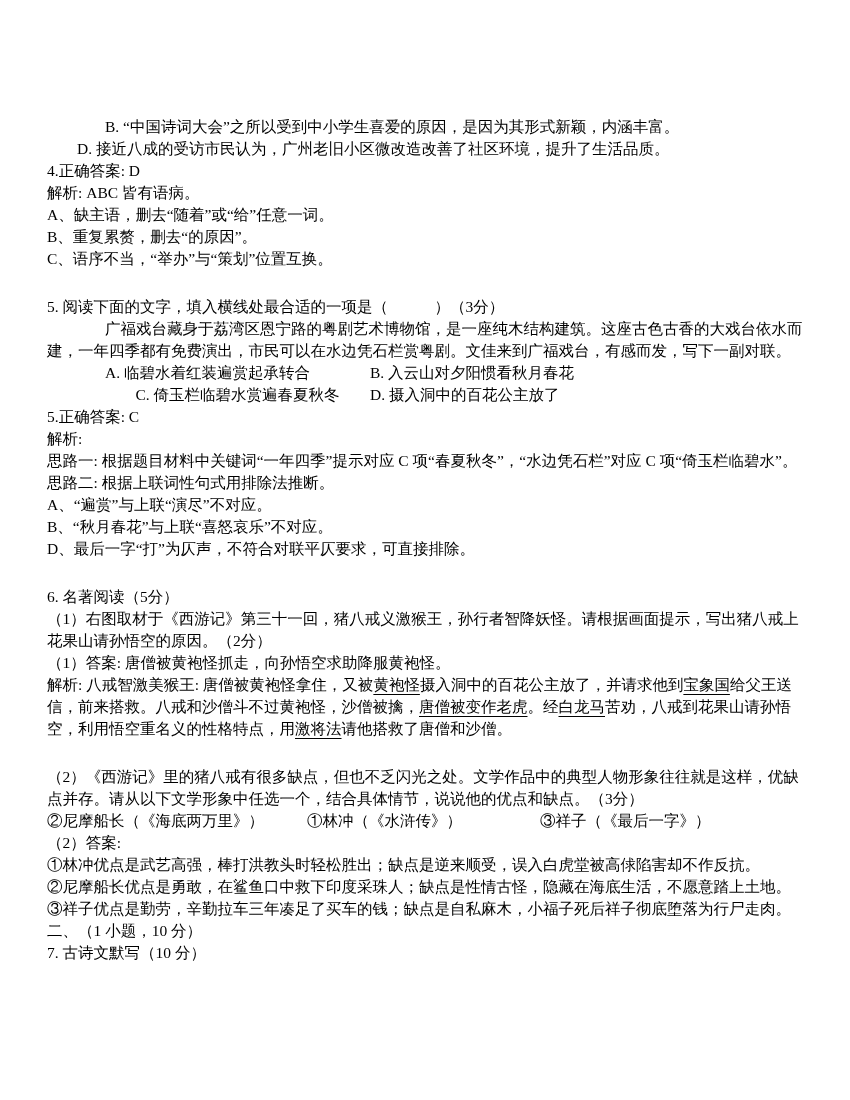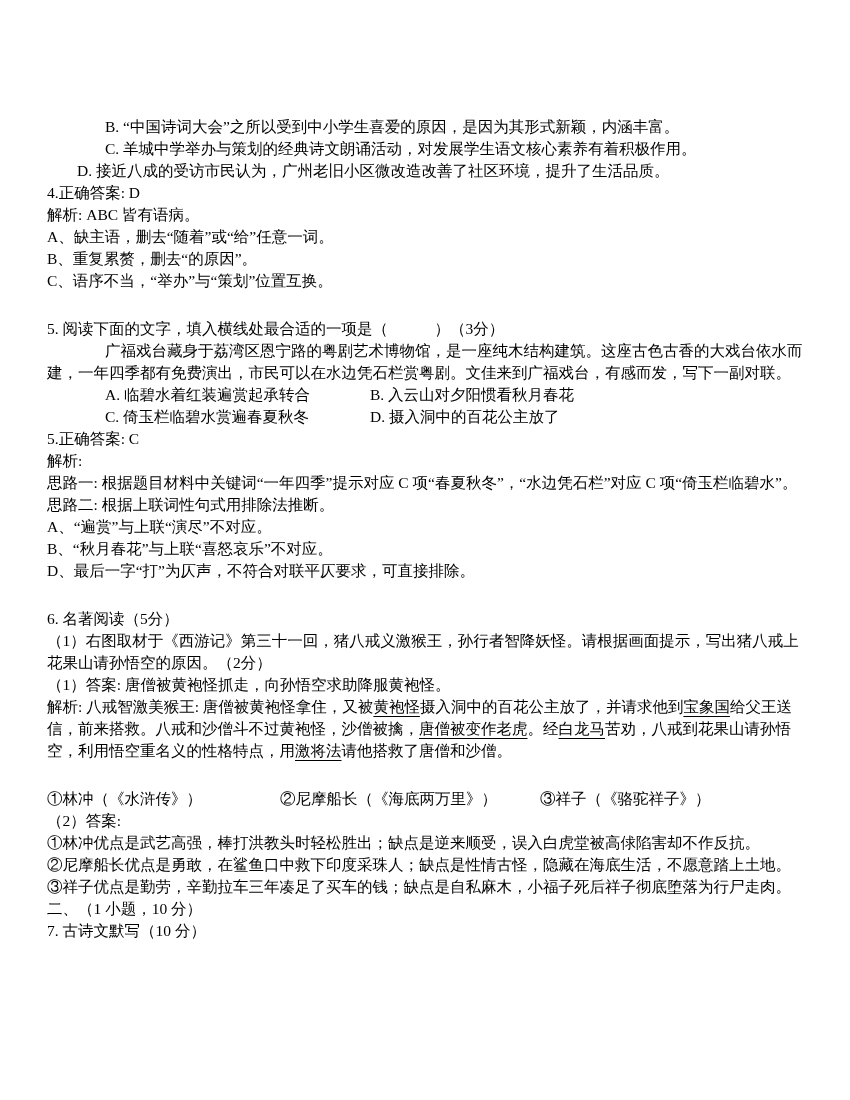--- a/index.html
+++ b/index.html
@@ -45,55 +45,55 @@
     height: 14px;
     vertical-align: baseline;
   }
 </style>
 </head>
 <body>
 
 <div class="page">
   <div>
       <p class="line ind2"><span>B. “中国诗词大会”之所以受到中小学生喜爱的原因，是因为其形式新颖，内涵丰富。</span></p>
-      <p class="line ind2"><span>C. 羊城中学举办与策划的经典诗文朗诵活动，对发展学生语文核心素养有着积极作用。</span></p>
       <p class="line ind1"><span>D. 接近八成的受访市民认为，广州老旧小区微改造改善了社区环境，提升了生活品质。</span></p>
       <p class="line "><span>4.正确答案: D</span></p>
       <p class="line "><span>解析: ABC 皆有语病。</span></p>
       <p class="line "><span>A、缺主语，删去“随着”或“给”任意一词。</span></p>
       <p class="line "><span>B、重复累赘，删去“的原因”。</span></p>
       <p class="line "><span>C、语序不当，“举办”与“策划”位置互换。</span></p>
       <div class="blank-space" style="height: 26px;"></div>
       <p class="line "><span>5. 阅读下面的文字，填入横线处最合适的一项是（　　　）（3分）</span></p>
       <p class="line para-indent"><span>广福戏台藏身于荔湾区恩宁路的粤剧艺术博物馆，是一座纯木结构建筑。这座古色古香的大戏台依水而建，一年四季都有免费演出，市民可以在水边凭石栏赏粤剧。文佳来到广福戏台，有感而发，写下一副对联。</span></p>
       <div class="line cols ind2">
         <div class="cell" style="width: 265px;"><span>A. 临碧水着红装遍赏起承转合</span></div>
         <div class="cell"><span>B. 入云山对夕阳惯看秋月春花</span></div>
       </div>
       <div class="line cols ind2">
-        <div class="cell" style="width: 265px;"><span>C. 倚玉栏临碧水赏遍春夏秋冬</span></div>
+        <div class="cell" style="width: 265px; text-align: center;"><span>C. 倚玉栏临碧水赏遍春夏秋冬</span></div>
         <div class="cell"><span>D. 摄入洞中的百花公主放了</span></div>
       </div>
       <p class="line "><span>5.正确答案: C</span></p>
       <p class="line "><span>解析:</span></p>
       <p class="line "><span>思路一: 根据题目材料中关键词“一年四季”提示对应 C 项“春夏秋冬”，“水边凭石栏”对应 C 项“倚玉栏临碧水”。</span></p>
       <p class="line "><span>思路二: 根据上联词性句式用排除法推断。</span></p>
       <p class="line "><span>A、“遍赏”与上联“演尽”不对应。</span></p>
       <p class="line "><span>B、“秋月春花”与上联“喜怒哀乐”不对应。</span></p>
       <p class="line "><span>D、最后一字“打”为仄声，不符合对联平仄要求，可直接排除。</span></p>
       <div class="blank-space" style="height: 26px;"></div>
       <p class="line "><span>6. 名著阅读（5分）</span></p>
       <p class="line "><span>（1）右图取材于《西游记》第三十一回，猪八戒义激猴王，孙行者智降妖怪。请根据画面提示，写出猪八戒上花果山请孙悟空的原因。（2分）</span></p>
       <p class="line "><span>（1）答案: 唐僧被黄袍怪抓走，向孙悟空求助降服黄袍怪。</span></p>
       <p class="line "><span>解析: 八戒智激美猴王: 唐僧被黄袍怪拿住，又被</span><span class="u">黄袍怪</span><span>摄入洞中的百花公主放了，并请求他到</span><span class="u">宝象国</span><span>给父王送信，前来搭救。八戒和沙僧斗不过黄袍怪，沙僧被擒，</span><span class="u">唐僧被变作老虎</span><span>。经</span><span class="u">白龙马</span><span>苦劝，八戒到花果山请孙悟空，利用悟空重名义的性格特点，用</span><span class="u">激将法</span><span>请他搭救了唐僧和沙僧。</span></p>
       <div class="blank-space" style="height: 26px;"></div>
+      <p class="line "><span>（2）《西游记》里的猪八戒有很多缺点，但也不乏闪光之处。文学作品中的典型人物形象往往就是这样，优缺点并存。请从以下文学形象中任选一个，结合具体情节，说说他的优点和缺点。（3分）</span></p>
       <div class="line cols ">
+        <div class="cell" style="width: 260px;"><span>②尼摩船长（《海底两万里》）</span></div>
         <div class="cell" style="width: 233px;"><span>①林冲（《水浒传》）</span></div>
-        <div class="cell" style="width: 260px;"><span>②尼摩船长（《海底两万里》）</span></div>
-        <div class="cell"><span>③祥子（《骆驼祥子》）</span></div>
+        <div class="cell"><span>③祥子（《最后一字》）</span></div>
       </div>
       <p class="line "><span>（2）答案:</span></p>
       <p class="line "><span>①林冲优点是武艺高强，棒打洪教头时轻松胜出；缺点是逆来顺受，误入白虎堂被高俅陷害却不作反抗。</span></p>
       <p class="line "><span>②尼摩船长优点是勇敢，在鲨鱼口中救下印度采珠人；缺点是性情古怪，隐藏在海底生活，不愿意踏上土地。</span></p>
       <p class="line "><span>③祥子优点是勤劳，辛勤拉车三年凑足了买车的钱；缺点是自私麻木，小福子死后祥子彻底堕落为行尸走肉。</span></p>
       <p class="line "><span>二、（1 小题，10 分）</span></p>
       <p class="line "><span>7. 古诗文默写（10 分）</span></p>
     </div>
 </div>
 

